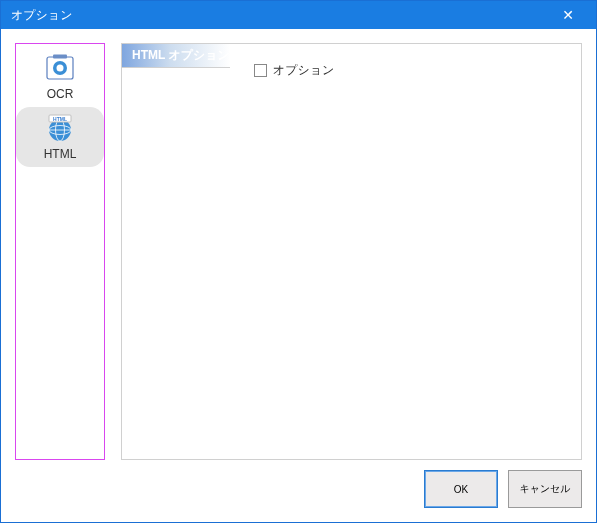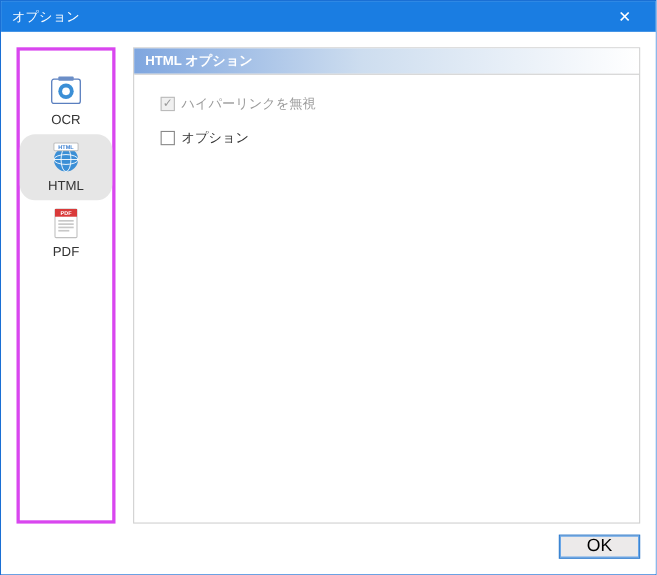--- a/index.html
+++ b/index.html
@@ -43,25 +43,25 @@
     flex-direction: column;
     background: #fff;
   }
   .main-row {
     flex: 1;
     display: flex;
     gap: 16px;
   }
   .sidebar {
     width: 90px;
-    border: 3px solid #d946ef;
-    background: #fff;
-    display: flex;
-    flex-direction: column;
-    padding-top: 16px;
+    border: 1px solid #d946ef;
+    background: #fff;
+    display: flex;
+    flex-direction: column;
+    padding-top: 3px;
   }
   .side-item {
     display: flex;
     flex-direction: column;
     align-items: center;
     padding: 6px 0 6px 0;
     cursor: pointer;
     color: #333;
     font-size: 12px;
     gap: 4px;
@@ -75,21 +75,21 @@
     height: 30px;
     display: flex;
     align-items: center;
     justify-content: center;
   }
   .panel {
     flex: 1;
     border: 1px solid #d0d0d0;
     background: #fff;
     display: flex;
-    flex-direction: column;
+    flex-direction: row;
   }
   .panel-header {
     height: 24px;
     background: linear-gradient(to right, #7fa6df 0%, #cdddef 45%, #ffffff 100%);
     color: #fff;
     font-weight: bold;
     font-size: 12px;
     display: flex;
     align-items: center;
     padding-left: 10px;
@@ -126,24 +126,24 @@
   .cb.disabled.checked::after { content: "✓"; color: #9a9a9a; }
   .label-disabled { color: #9a9a9a; }
   .button-row {
     display: flex;
     justify-content: flex-end;
     gap: 10px;
     padding-top: 10px;
   }
   .btn {
     min-width: 74px;
-    height: 22px;
+    height: 38px;
     border: 1px solid #9a9a9a;
     background: #eceaea;
-    font-size: 16px;
+    font-size: 10px;
     cursor: pointer;
     display: inline-flex;
     align-items: center;
     justify-content: center;
     padding: 0 10px;
   }
   .btn.default {
     border: 1px solid #2a7bd0;
     box-shadow: inset 0 0 0 1px #6aa7e8;
     background: #eceaea;
@@ -186,53 +186,36 @@
               <ellipse cx="15" cy="17" rx="11" ry="4.5" fill="none" stroke="#fff" stroke-width="0.8"></ellipse>
               <ellipse cx="15" cy="17" rx="4.5" ry="11" fill="none" stroke="#fff" stroke-width="0.8"></ellipse>
               <line x1="4" y1="17" x2="26" y2="17" stroke="#fff" stroke-width="0.8"></line>
               <rect x="4" y="2" width="22" height="7" rx="1" fill="#fff" stroke="#c0c0c0"></rect>
               <text x="15" y="7.5" text-anchor="middle" fill="#3b7fd0" font-size="5" font-family="sans-serif" font-weight="bold">HTML</text>
             </svg>
           </span>
           <span>HTML</span>
         </div>
 
-        <div class="side-item">
-          <span class="side-icon">
-            <svg width="28" height="30" viewBox="0 0 28 30">
-              <rect x="4" y="2" width="20" height="26" rx="1" fill="#fff" stroke="#c0c0c0"></rect>
-              <rect x="4" y="2" width="20" height="7" fill="#d93a3a"></rect>
-              <text x="14" y="7.5" text-anchor="middle" fill="#fff" font-size="5" font-family="sans-serif" font-weight="bold">PDF</text>
-              <rect x="7" y="12" width="14" height="1.5" fill="#c8c8c8"></rect>
-              <rect x="7" y="15" width="14" height="1.5" fill="#c8c8c8"></rect>
-              <rect x="7" y="18" width="14" height="1.5" fill="#c8c8c8"></rect>
-              <rect x="7" y="21" width="10" height="1.5" fill="#c8c8c8"></rect>
-            </svg>
-          </span>
-          <span>PDF</span>
-        </div>
 
       </div>
 
       <div class="panel">
         <div class="panel-header">HTML オプション</div>
         <div class="panel-body">
 
-          <div class="cb-row">
-            <span class="cb disabled checked"></span>
-            <span class="label-disabled">ハイパーリンクを無視</span>
-          </div>
 
           <div class="cb-row">
             <span class="cb"></span>
             <span>オプション</span>
           </div>
 
         </div>
       </div>
 
     </div>
 
     <div class="button-row">
       <button class="btn default">OK</button>
+      <button class="btn">キャンセル</button>
     </div>
   </div>
 </div>
 
 </body></html>

